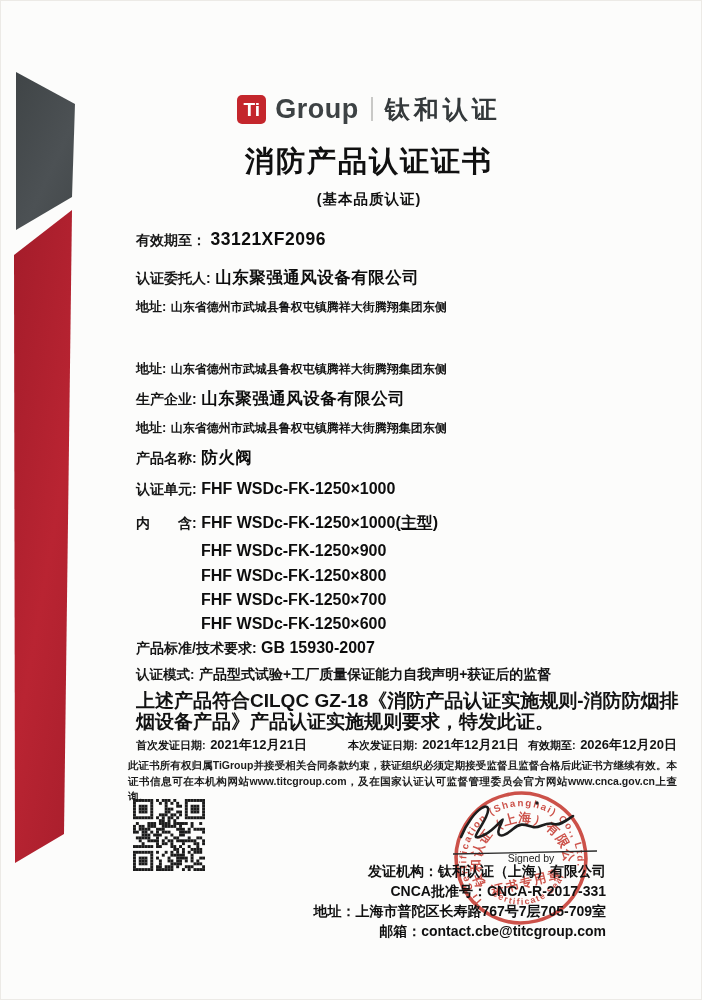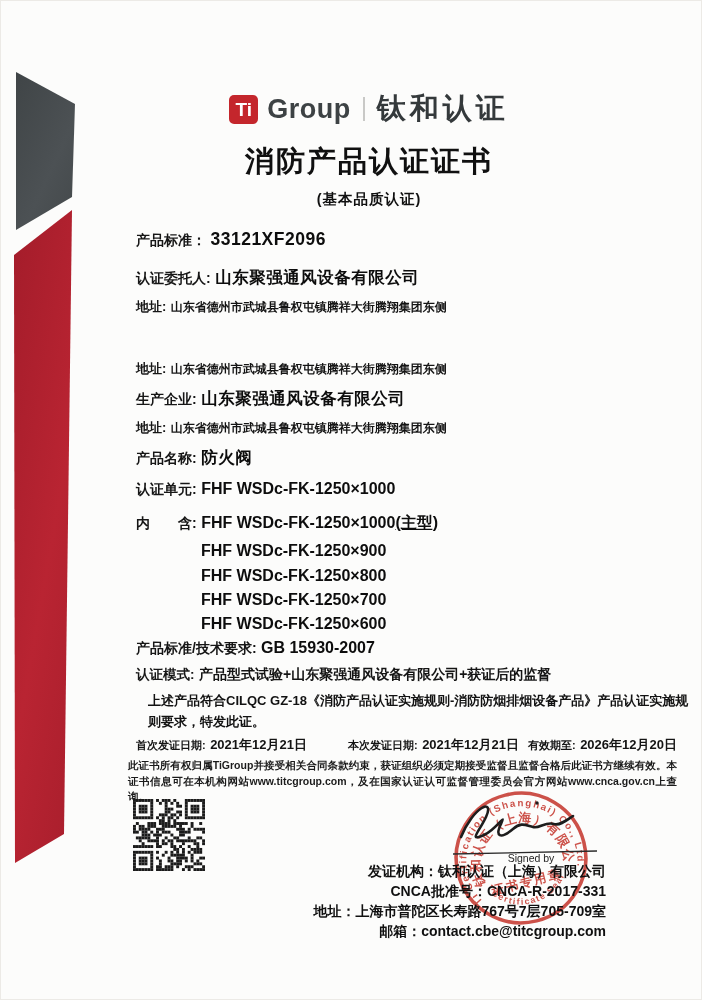--- a/index.html
+++ b/index.html
@@ -23,33 +23,33 @@
   
   .header{position:absolute;left:34px;top:0;width:668px;text-align:center;}
   .logo{display:inline-flex;align-items:center;gap:9px;margin-top:93px;height:30px;}
   .logo-badge{
     display:inline-flex;align-items:center;justify-content:center;
     width:29px;height:29px;border-radius:5px;background:#c4262c;
     color:#fff;font-weight:800;font-size:19px;line-height:1;
   }
   .logo-group{font-size:27px;font-weight:600;color:#3d4244;letter-spacing:.5px;}
   .logo-sep{width:2px;height:24px;background:#c9c9c7;margin:0 3px;}
-  .logo-cn{font-size:29px;font-weight:600;color:#34393b;letter-spacing:4px;}
+  .logo-cn{font-size:25px;font-weight:600;color:#34393b;letter-spacing:4px;}
   .title{margin-top:18px;font-size:29px;font-weight:900;letter-spacing:2px;color:#101010;}
   .subtitle{margin-top:8px;font-size:14.5px;font-weight:800;color:#101010;letter-spacing:1px;}
   
   .row{position:absolute;left:135px;white-space:nowrap;}
   .lab{font-size:14px;font-weight:600;color:#161616;}
   .lab-sm{font-size:13px;font-weight:700;color:#161616;}
   .val-lg{font-size:16.5px;font-weight:800;color:#0d0d0d;letter-spacing:.5px;}
   .val-addr{font-size:12px;font-weight:700;color:#141414;}
   .val-code{font-size:17.5px;font-weight:800;color:#0d0d0d;letter-spacing:.5px;}
   .val-model{font-size:16px;font-weight:800;color:#0d0d0d;}
   .u{text-decoration:underline;margin-top:37px;}
-  .statement{position:absolute;left:135px;top:689px;width:546px;font-size:13px;line-height:21px;color:#121212;white-space:normal;margin-left:12px;}
+  .statement{position:absolute;left:135px;top:689px;width:546px;font-size:19px;line-height:21px;color:#121212;white-space:normal;}
   .statement .b{font-weight:800;}
   .statement .r{font-weight:600;}
   .date-item{position:absolute;top:734px;white-space:nowrap;}
   .date-lab{font-size:11px;font-weight:700;}
   .date-val{font-size:13px;font-weight:800;}
   .fineprint{
     position:absolute;left:127px;top:757px;width:549px;
     font-size:10.5px;line-height:15.5px;font-weight:600;color:#1b1b1b;text-align:justify;
   }
   .qr{position:absolute;left:132px;top:798px;width:72px;height:72px;}
@@ -83,21 +83,21 @@
       <span class="logo-badge">Ti</span>
       <span class="logo-group">Group</span>
       <span class="logo-sep"></span>
       <span class="logo-cn">钛和认证</span>
     </div>
     <div class="title">消防产品认证证书</div>
     <div class="subtitle">(基本品质认证)</div>
   </div>
 
   <div class="row" style="top:228px">
-    <span class="lab">产品标准：</span>
+    <span class="lab">有效期至：</span>
     <span class="val-code">33121XF2096</span>
   </div>
 
   <div class="row" style="top:266px">
     <span class="lab">认证委托人:</span>
     <span class="val-lg">山东聚强通风设备有限公司</span>
   </div>
   <div class="row" style="top:296px">
     <span class="lab-sm">地址:</span>
     <span class="val-addr">山东省德州市武城县鲁权屯镇腾祥大街腾翔集团东侧</span>
@@ -136,21 +136,21 @@
   <div class="row" style="top:590px;left:200px"><span class="val-model">FHF WSDc-FK-1250×700</span></div>
   <div class="row" style="top:614px;left:200px"><span class="val-model">FHF WSDc-FK-1250×600</span></div>
 
   <div class="row" style="top:638px">
     <span class="lab" style="font-weight:700">产品标准/技术要求:</span>
     <span class="val-model">GB 15930-2007</span>
   </div>
 
   <div class="row" style="top:664px">
     <span class="lab" style="font-size:13.5px">认证模式:</span>
-    <span style="font-size:14px;font-weight:800">产品型式试验+山东聚强通风设备有限公司+获证后的监督</span>
+    <span style="font-size:14px;font-weight:800">产品型式试验+工厂质量保证能力自我声明+获证后的监督</span>
   </div>
 
   <div class="statement">
     <span class="b">上述产品符合CILQC GZ-18《消防产品认证实施规则-消防防烟排烟设备产品》</span><span class="r">产品认证实施规则要求，特发此证。</span>
   </div>
 
   <div class="date-item" style="left:135px">
     <span class="date-lab">首次发证日期:</span>
     <span class="date-val">2021年12月21日</span>
   </div>

